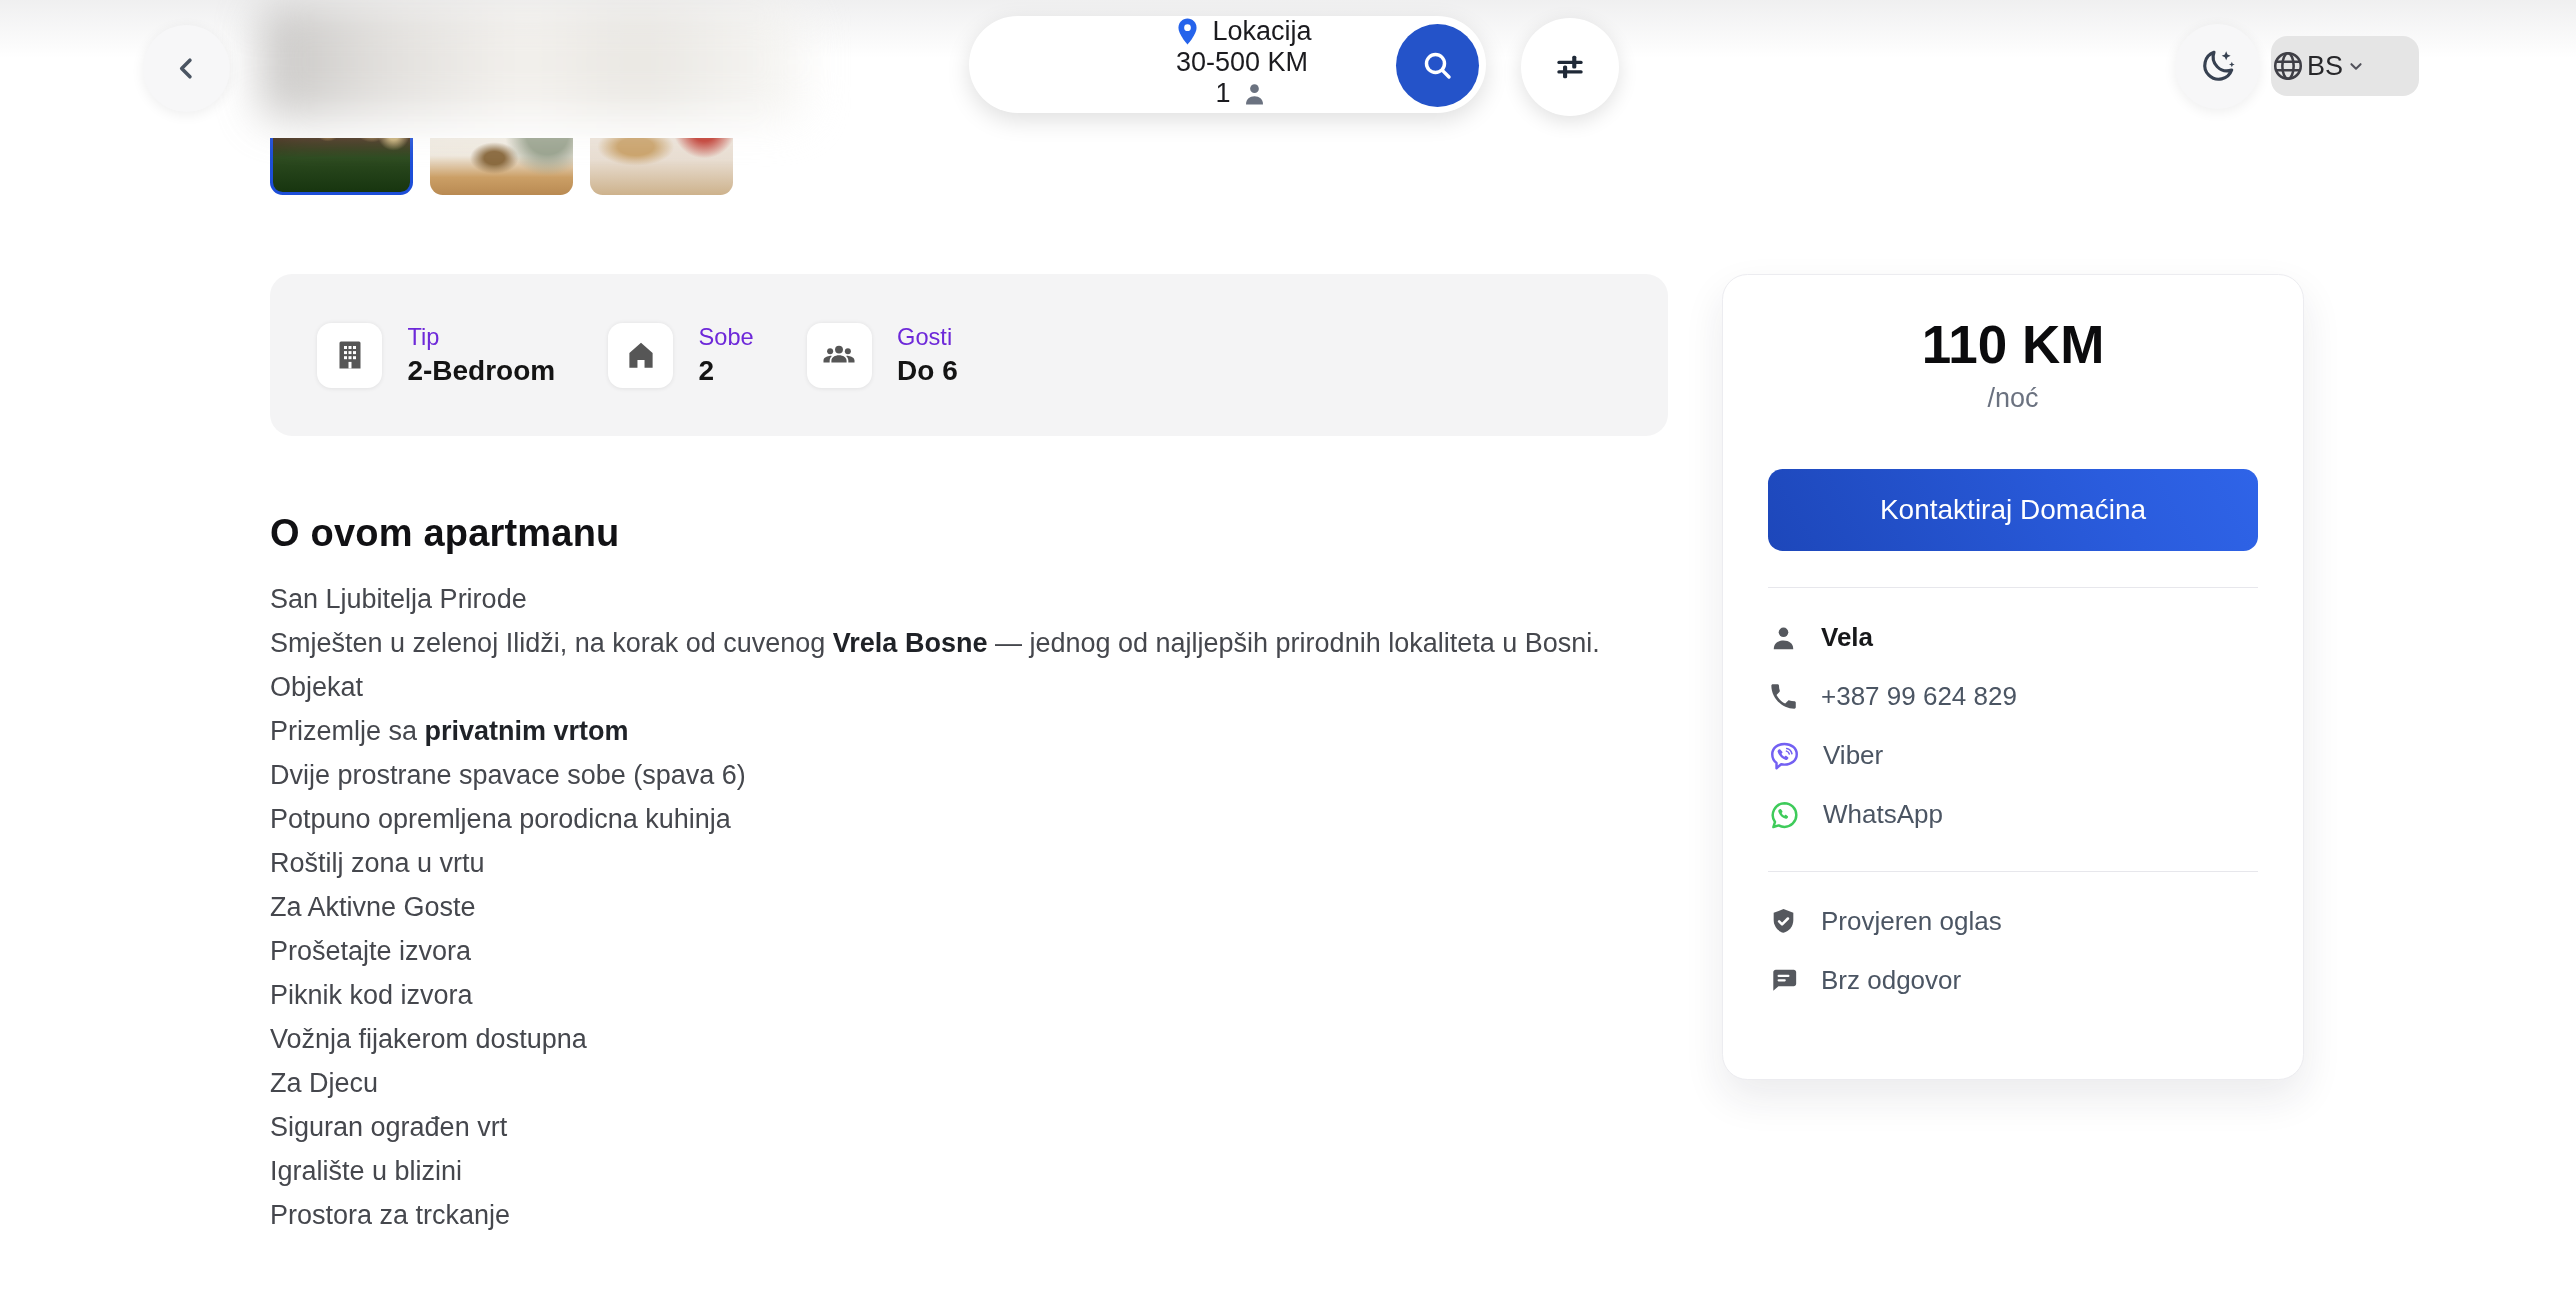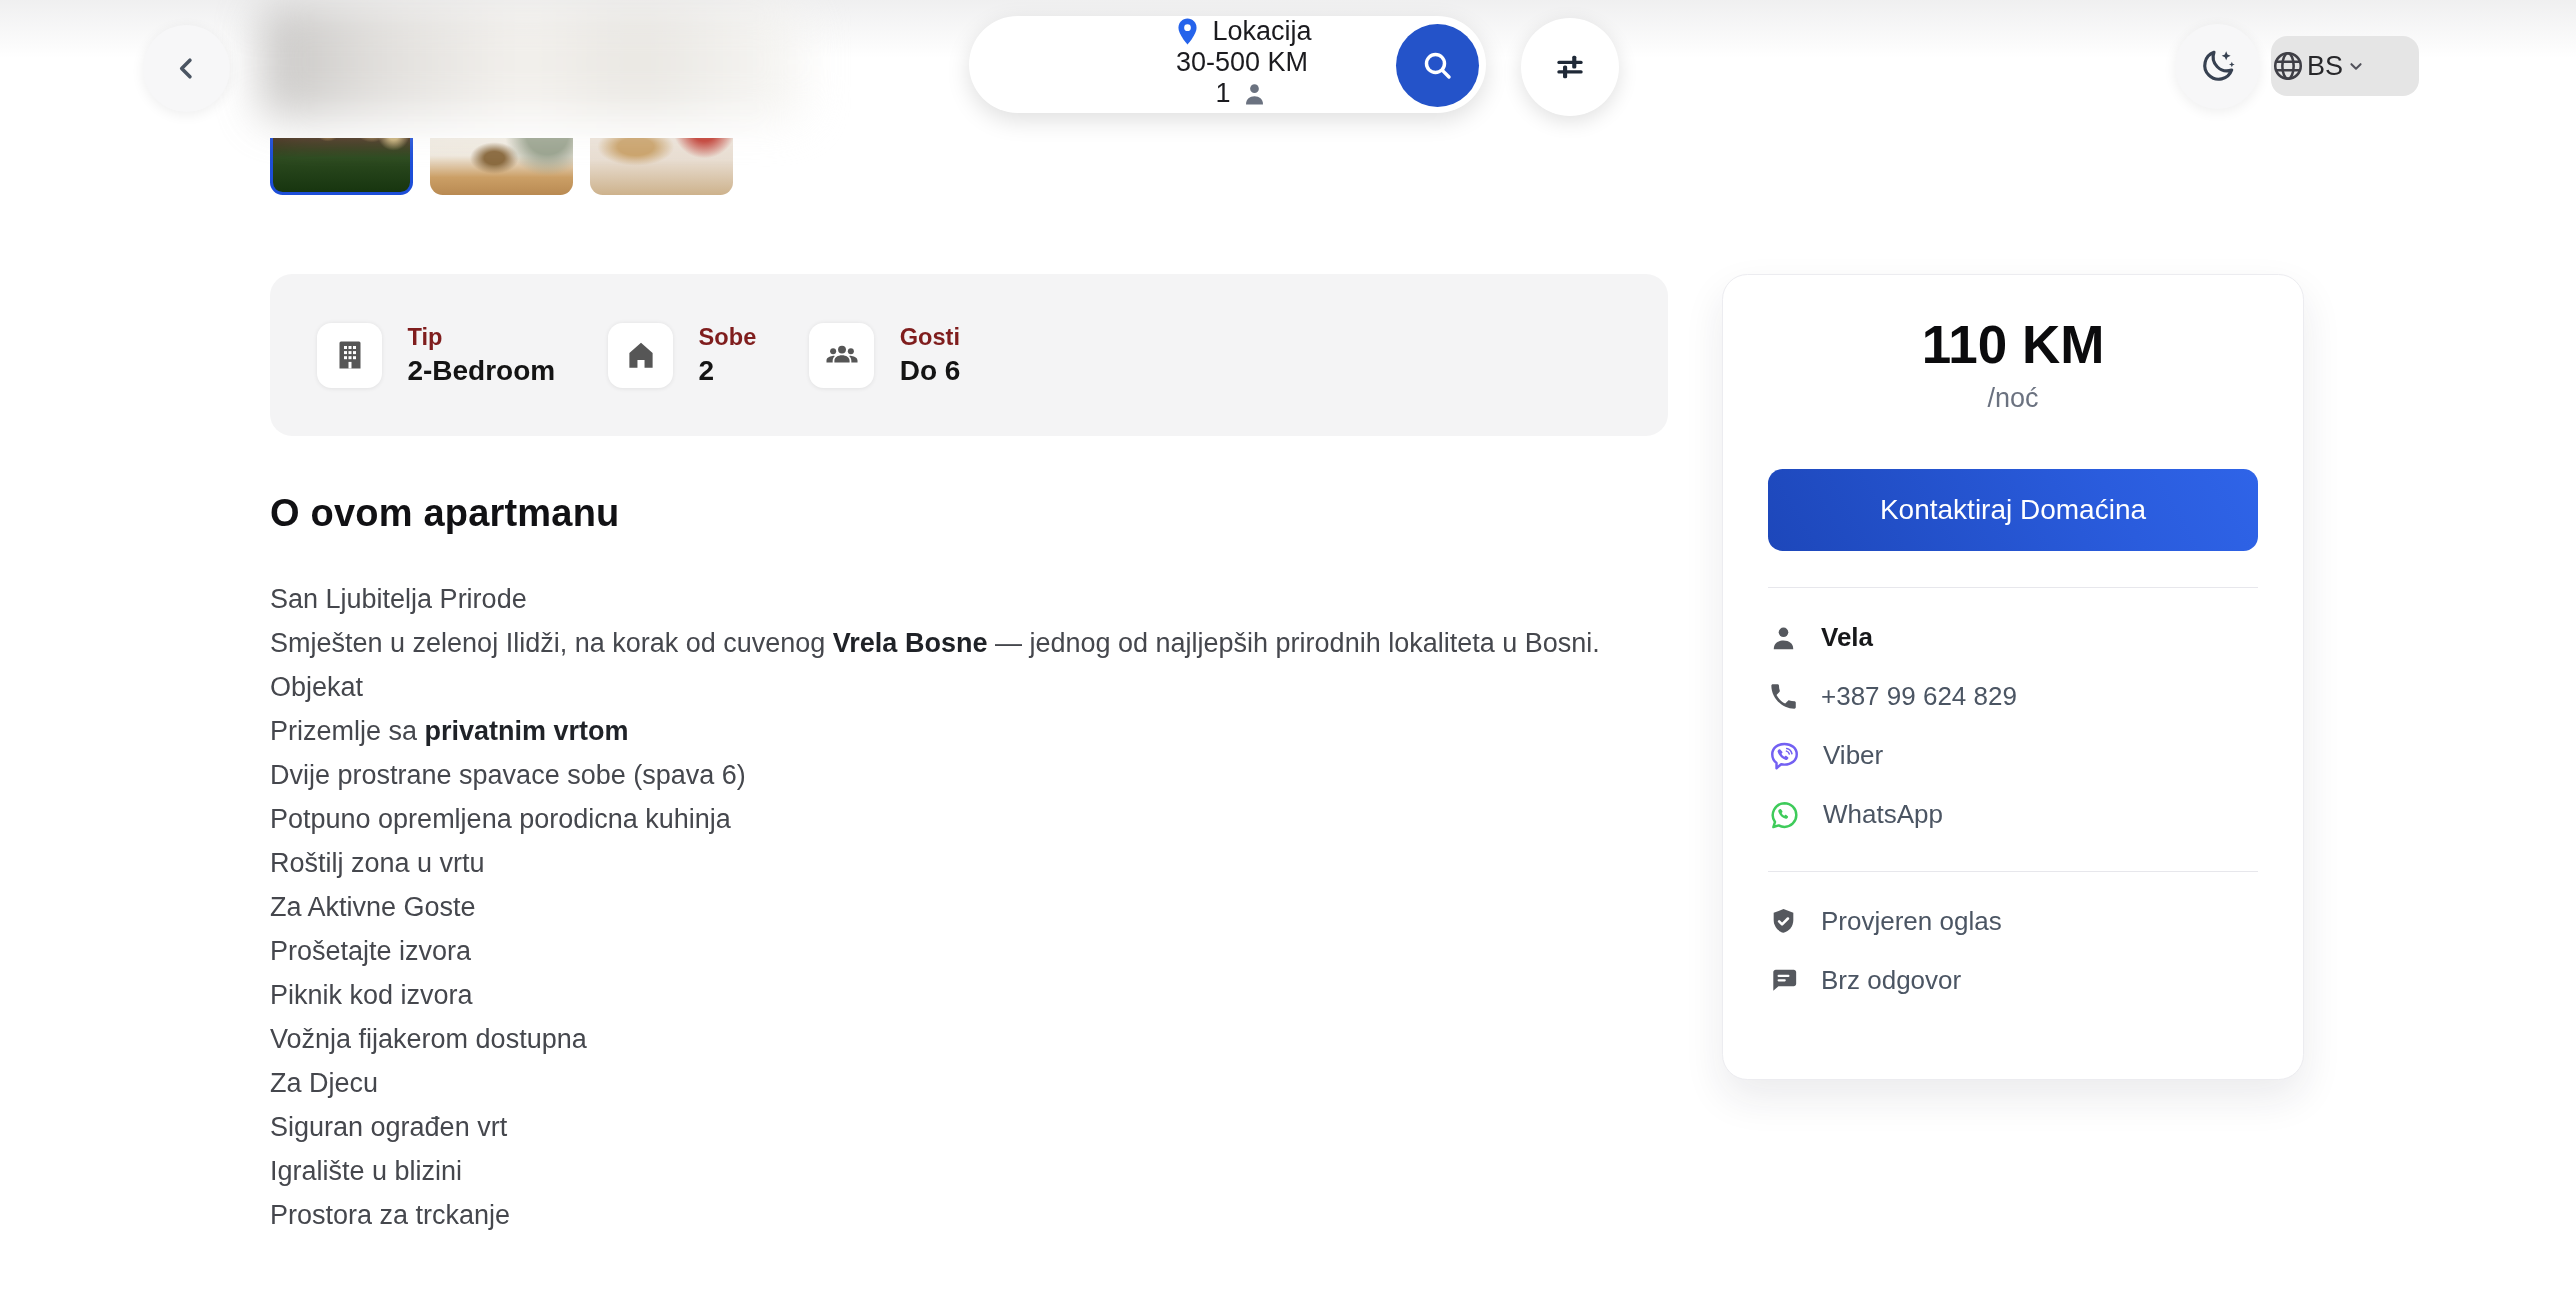--- a/index.html
+++ b/index.html
@@ -95,26 +95,26 @@
     background: #f4f4f5; border-radius: 22px;
     display: flex; align-items: center; padding-left: 47px; gap: 53px;
   }
   .spec-item { display: flex; align-items: center; gap: 25.4px; }
   .spec-tile {
     width: 65px; height: 65px; background: #ffffff; border-radius: 14.5px;
     box-shadow: 0 0.9px 4.5px rgba(0,0,0,0.08);
     display: flex; align-items: center; justify-content: center;
     color: #565656;
   }
-  .spec-label { font-size: 23.6px; color: #7f1d1d; line-height: 31px; font-weight: bold; }
+  .spec-label { font-size: 23.6px; color: #6d28d9; line-height: 31px; }
   .spec-value { font-size: 28px; color: #141414; font-weight: 600; line-height: 36px; }
 
   
   .about-title {
-    position: absolute; left: 270px; top: 492px;
+    position: absolute; left: 270px; top: 512px;
     font-size: 38px; font-weight: 700; color: #111114; letter-spacing: 0.2px;
   }
   .about-body {
     position: absolute; left: 270px; top: 577px; width: 1362px;
     font-size: 27px; color: #45474d; line-height: 44px;
   }
   .about-body p { margin: 0; }
   .about-body b { color: #1f2227; font-weight: 700; }
 
   

